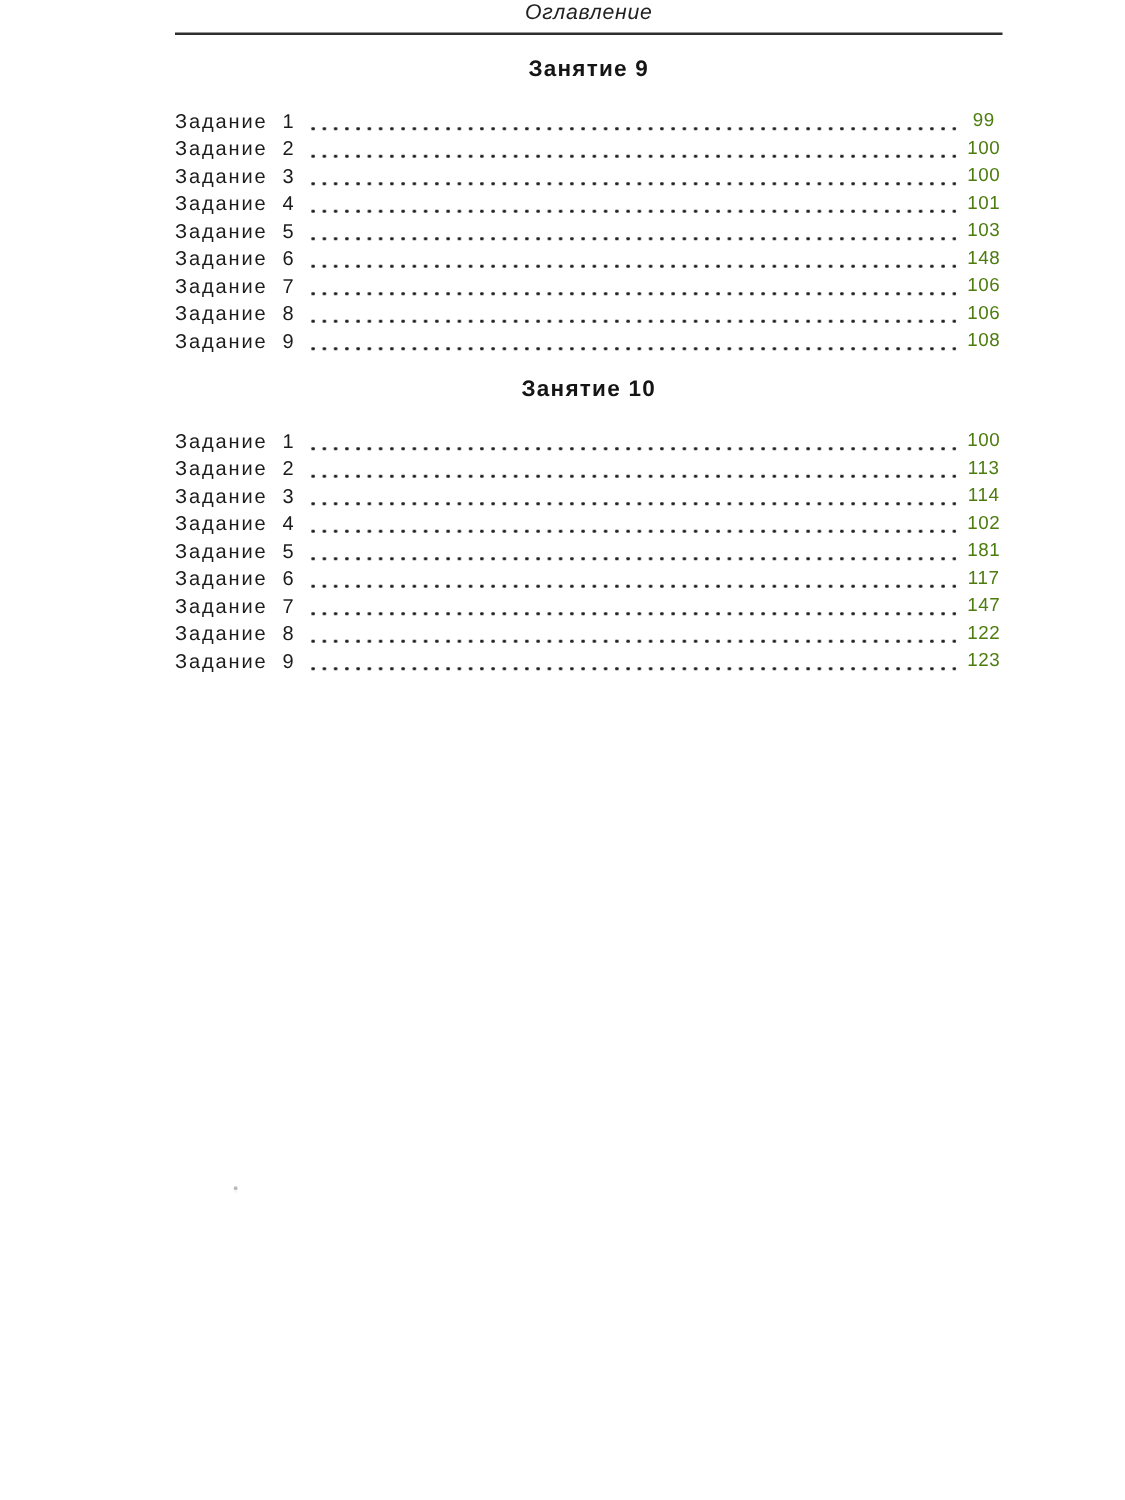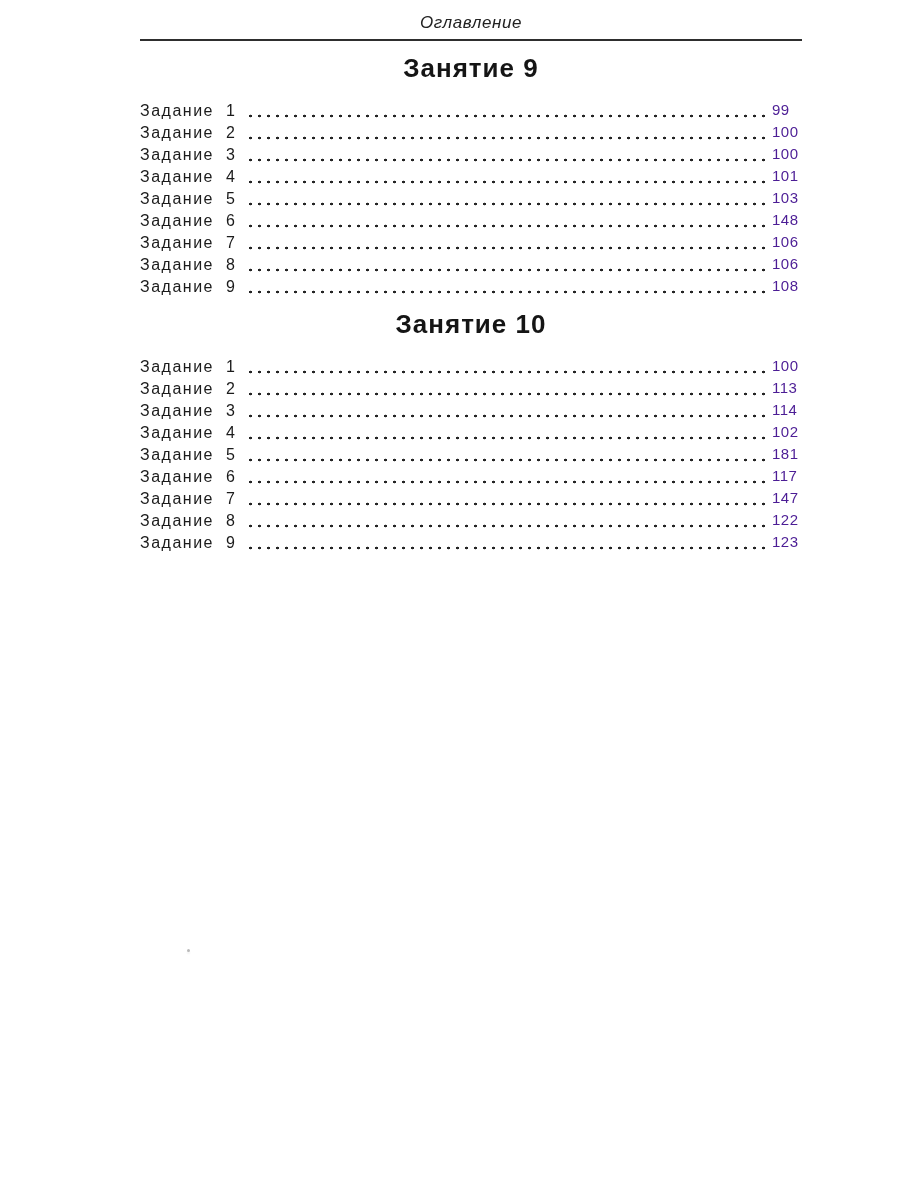--- a/index.html
+++ b/index.html
@@ -19,40 +19,39 @@
     overflow: hidden;
   }
   .scan-page {
     position: absolute;
     inset: 0;
     background: #ffffff;
   }
   .content {
     margin-left: 140px;
     width: 662px;
-    padding-top: 13px;
   }
   .running-title {
     text-align: center;
     font-style: italic;
     font-size: 17px;
     line-height: 20px;
     letter-spacing: 0.6px;
     color: #222;
   }
   .header-rule {
     margin-top: 6px;
     border: 0;
     border-top: 2px solid var(--rule-color);
     height: 0;
   }
   .section-title {
     text-align: center;
     font-weight: bold;
-    font-size: 26px;
+    font-size: 18px;
     line-height: 26px;
     letter-spacing: 1px;
     color: #151515;
   }
   .section-title.first { margin-top: 14px; }
   .section-title.next  { margin-top: 13px; }
   .entries { margin-top: 19px; }
   .toc-row {
     display: flex;
     align-items: flex-end;
@@ -71,25 +70,25 @@
     height: 4px;
     margin: 0 7px 4px 10px;
     background-image: radial-gradient(circle, var(--dot-color) 1.2px, rgba(0,0,0,0) 1.6px);
     background-size: 9px 4px;
     background-repeat: repeat-x;
     background-position: left center;
   }
   .entry-page {
     white-space: nowrap;
     min-width: 30px;
-    text-align: left;
+    text-align: center;
     font-size: 15px;
     letter-spacing: 0.5px;
     margin-bottom: 1px;
-    color: #4c1d95;
+    color: #4d7c0f;
   }
   .scan-speck {
     position: absolute;
     left: 187px;
     top: 949px;
     width: 3px;
     height: 3px;
     border-radius: 50%;
     background: #b9b9b9;
     box-shadow: 0 2px 2px rgba(0,0,0,0.06);

